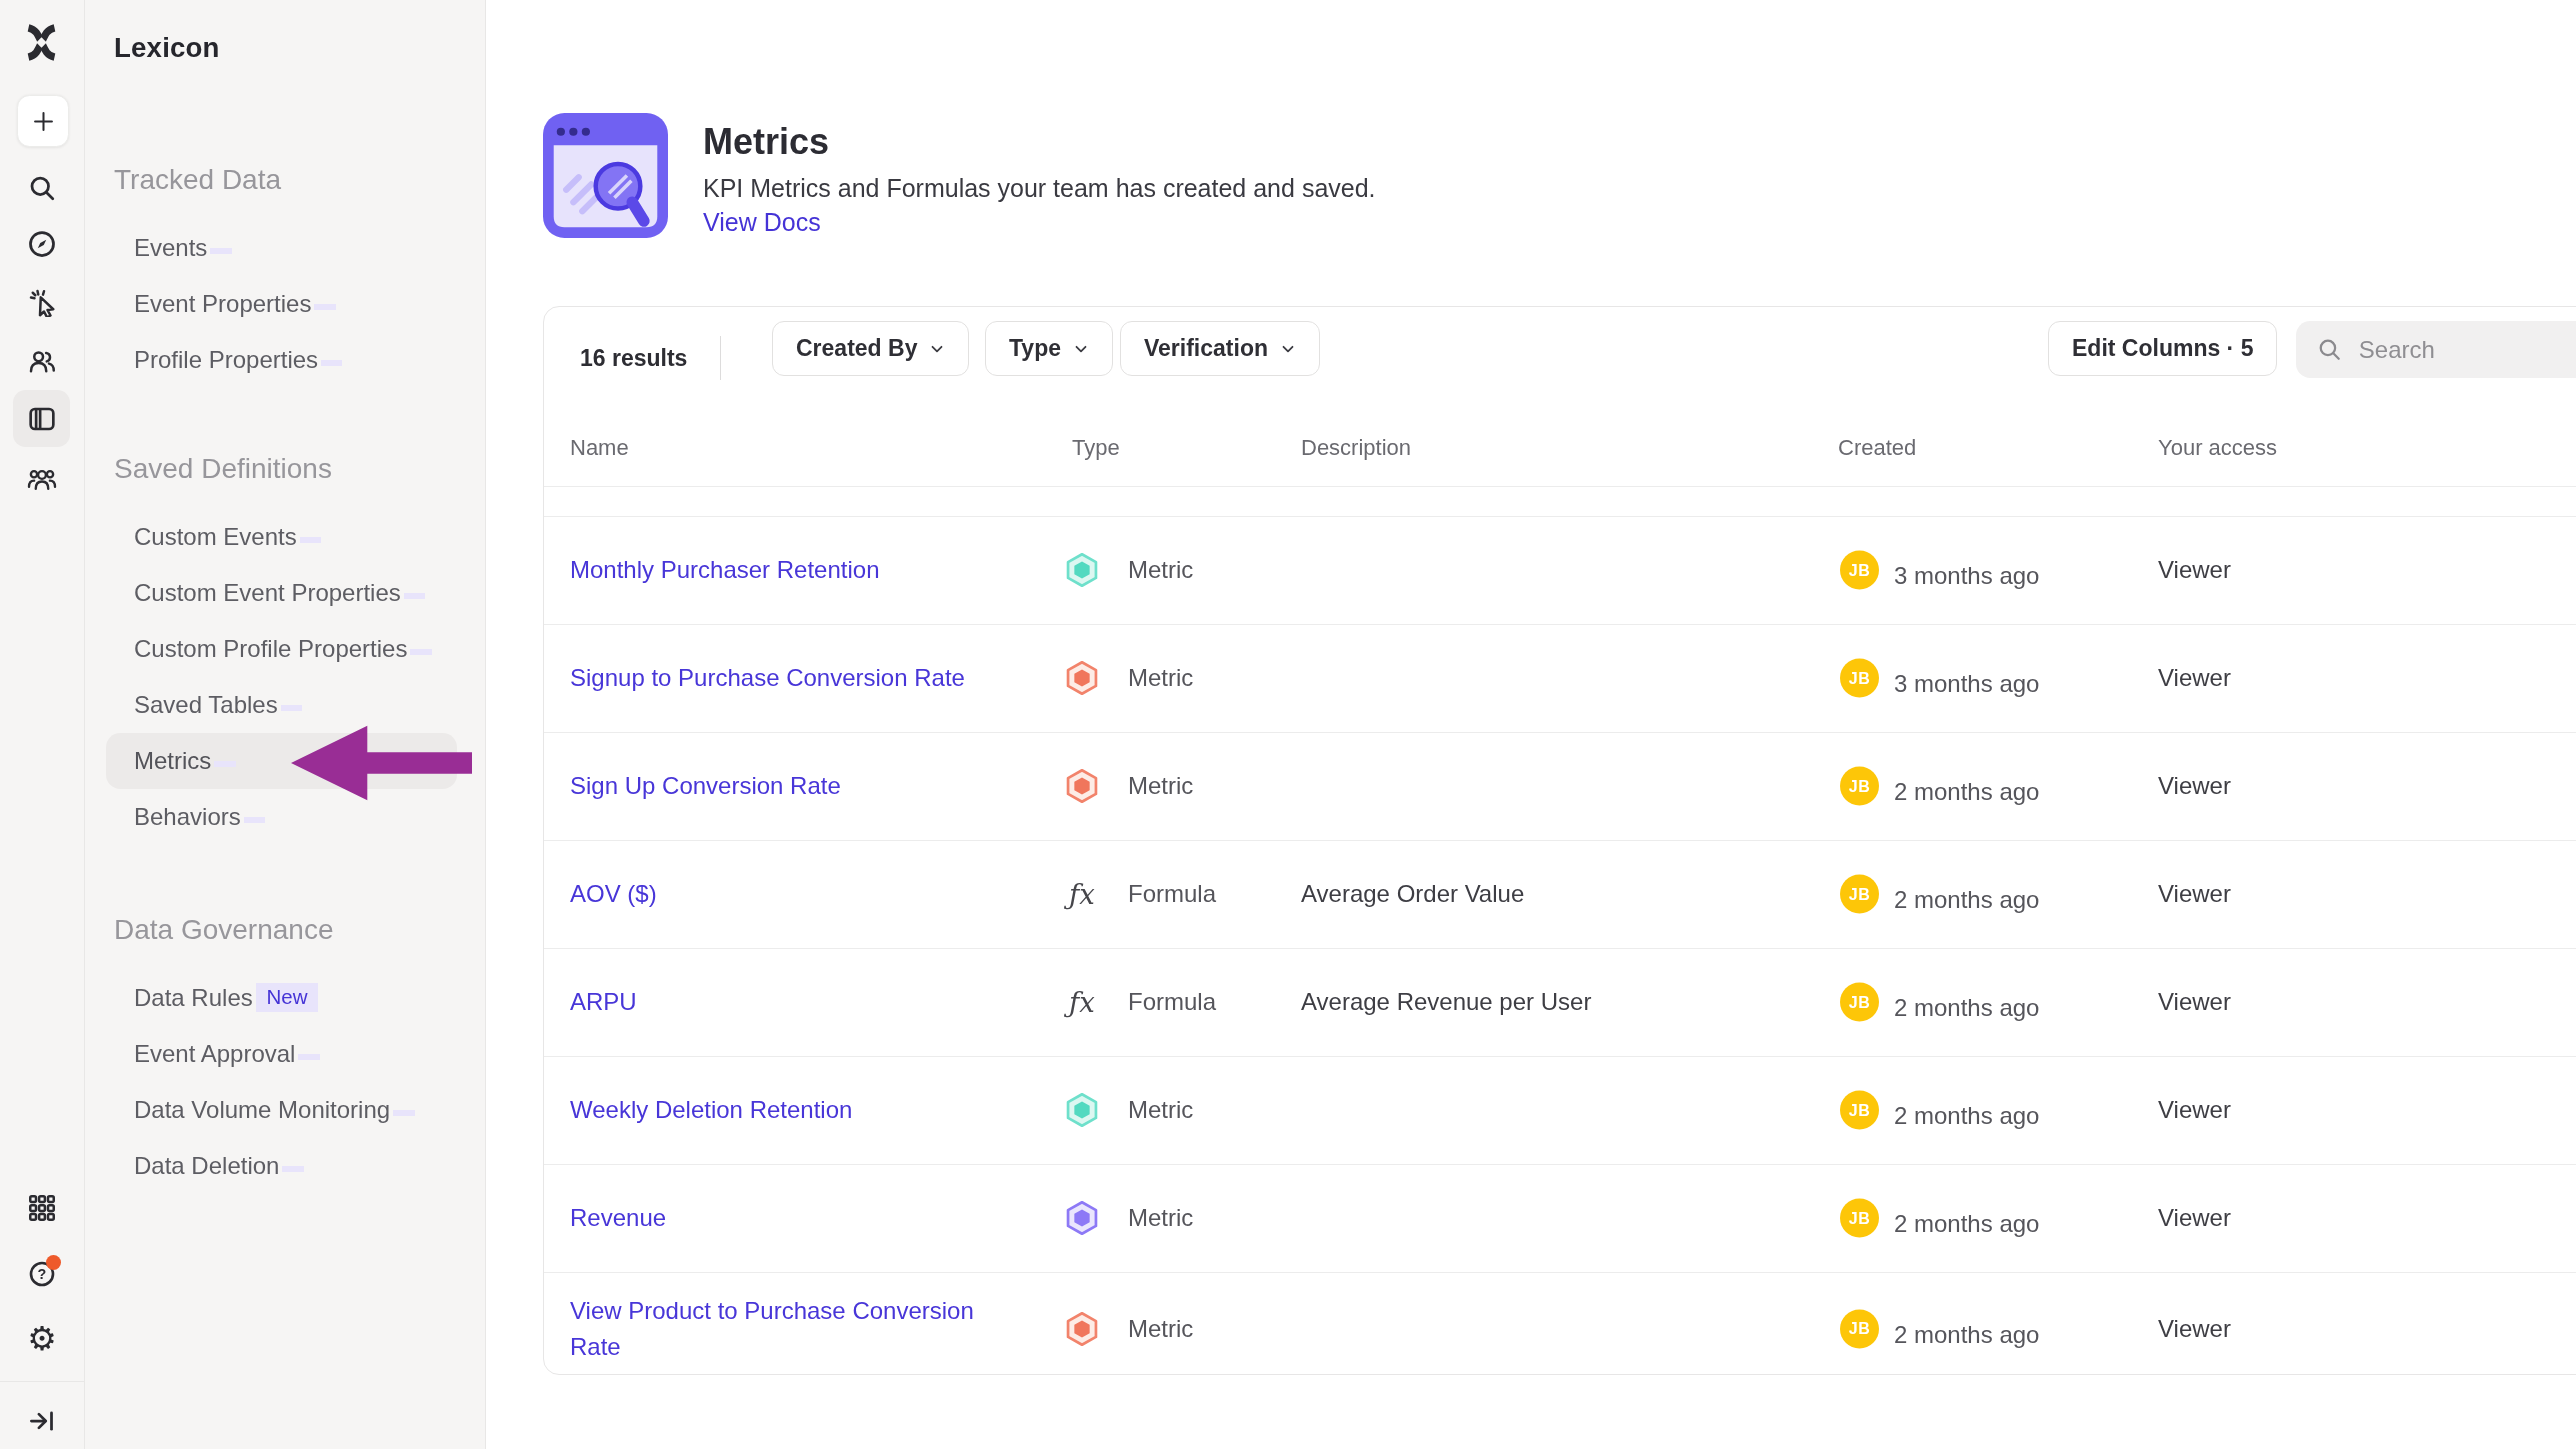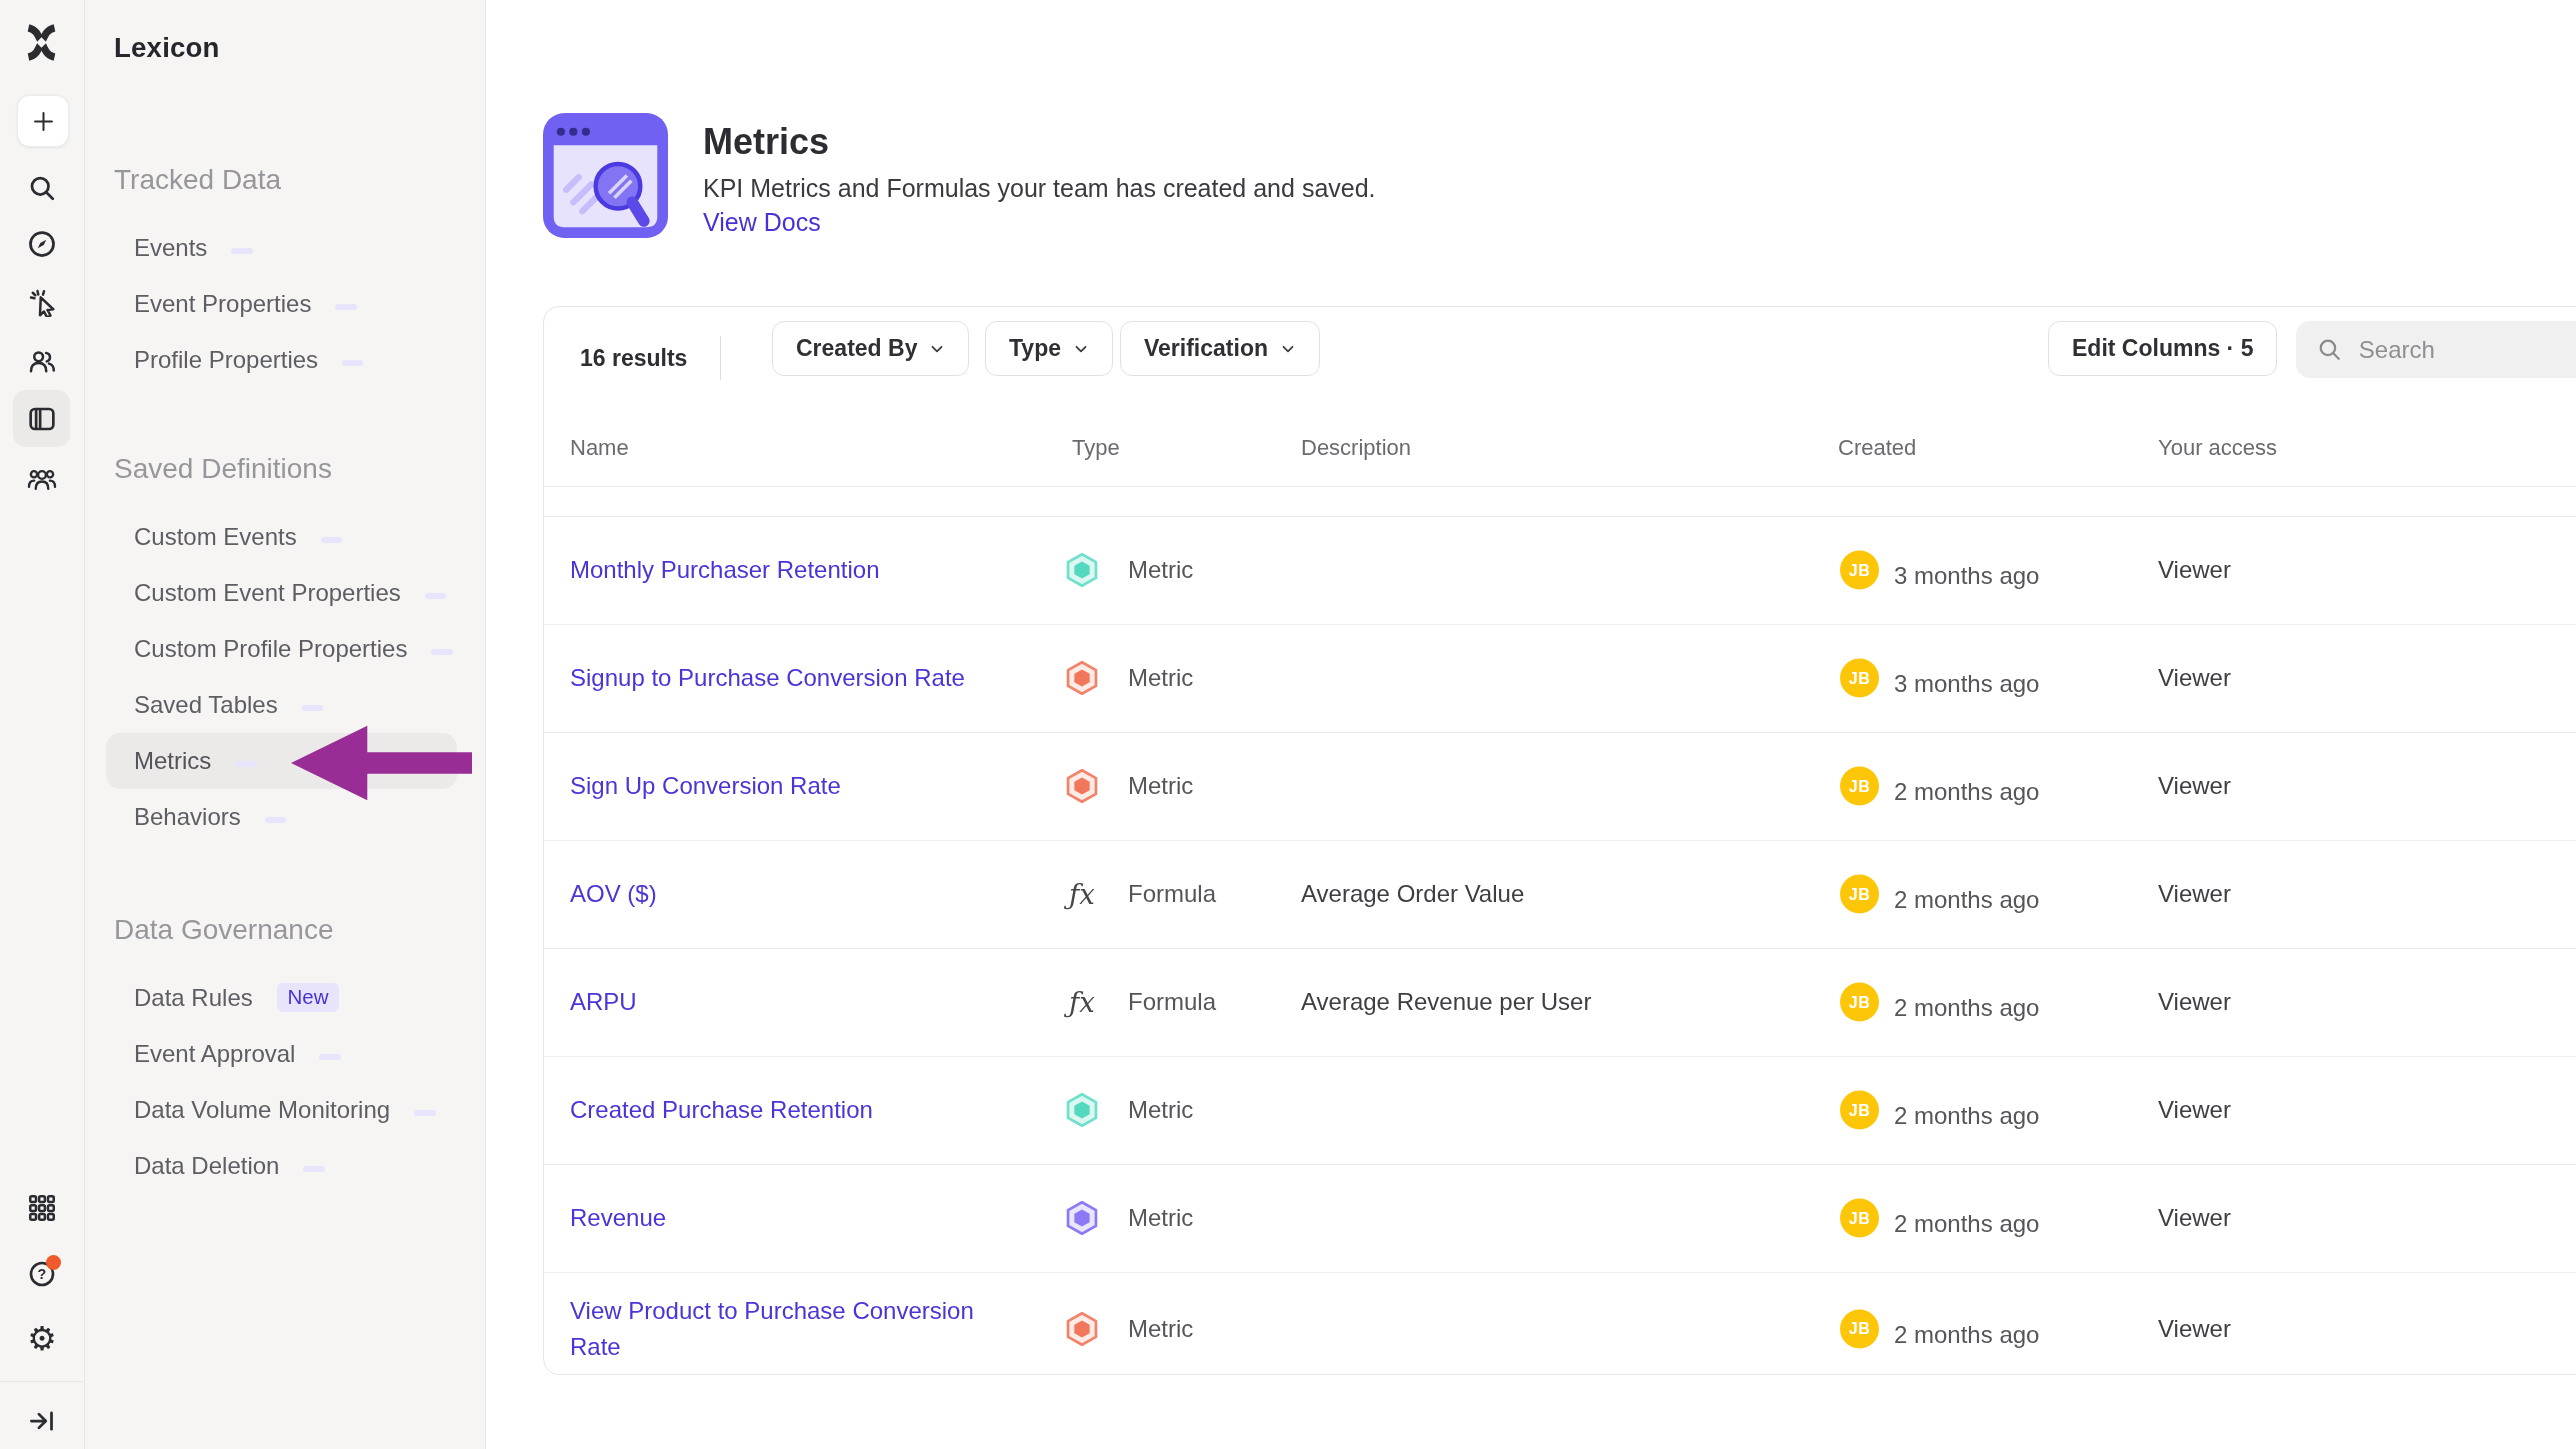--- a/index.html
+++ b/index.html
@@ -25,21 +25,21 @@
   .side-title{position:absolute;left:29px;top:32px;font-size:27.6px;font-weight:700;color:#26262c;letter-spacing:0.2px}
   .side-sections{position:absolute;left:0;top:0;width:100%;height:100%}
   .side-section{position:absolute;left:0;right:0}
   .side-section:nth-of-type(1){top:151px}
   .side-section:nth-of-type(2){top:440px}
   .side-section:nth-of-type(3){top:901px}
   .side-label{margin-left:29px;height:57px;line-height:57px;font-size:28px;font-weight:500;color:#97969b}
   .side-items{margin-top:11.6px}
   .side-item{height:56px;line-height:56px;font-size:24px;color:#5d5d63;padding-left:49px;cursor:pointer;white-space:nowrap}
   .side-item.selected{background:#eceae9;border-radius:14.2px;margin-left:20.5px;margin-right:28.5px;padding-left:28.5px;color:#535359}
-  .side-badge{display:inline-block;margin-left:24px;padding:1.8px 10.7px 3.6px;background:#e8e4fb;color:#4533d6;font-size:20.5px;border-radius:6px;line-height:normal;vertical-align:1.8px}
+  .side-badge{display:inline-block;margin-left:3px;padding:1.8px 10.7px 3.6px;background:#e8e4fb;color:#4533d6;font-size:20.5px;border-radius:0;line-height:normal;vertical-align:1.8px}
   .anno-arrow{position:absolute;left:206px;top:722px;width:181px;height:82px;z-index:5;pointer-events:none}
   
   .main{position:absolute;left:486px;top:0;right:0;height:100%;background:#fff}
   .app-icon{position:absolute;left:57px;top:113px;width:125px;height:125px}
   .page-title{position:absolute;left:217px;top:121px;font-size:36px;font-weight:700;color:#2c2c33}
   .page-sub{position:absolute;left:217px;top:174px;font-size:25px;color:#3a3a41}
   .docs-link{position:absolute;left:217px;top:208px;font-size:25px;font-weight:500;color:#4533d6;cursor:pointer;text-decoration:none}
   .card{position:absolute;left:57px;top:306px;width:2087px;height:1067px;border:0.9px solid #e7e6e6;border-radius:16px;overflow:hidden;background:#fff}
   .toolbar{position:relative;height:103px}
   .results{position:absolute;left:36px;top:23px;height:57px;line-height:57px;font-size:23px;font-weight:600;color:#2d2d33}
@@ -397,21 +397,21 @@
     </div>
     <div class="cell-desc">Average Revenue per User</div>
     <div class="cell-created">
       <span class="avatar">JB</span>
       <span class="created-text">2 months ago</span>
     </div>
     <div class="cell-access">Viewer</div>
   </div>
 
   <div class="trow">
-    <a class="cell-name">Created Purchase Retention</a>
+    <a class="cell-name">Weekly Deletion Retention</a>
     <div class="cell-type">
       <span class="type-icon">
   <svg viewBox="0 0 40 40" width="36" height="36">
     <polygon points="20,2.5 35.5,11.2 35.5,28.8 20,37.5 4.5,28.8 4.5,11.2" fill="#dcf7f1" stroke="#6ee0cb" stroke-width="3" stroke-linejoin="round"></polygon>
     <polygon points="20,10.5 28.5,15.2 28.5,24.8 20,29.5 11.5,24.8 11.5,15.2" fill="#52d9c0" stroke-linejoin="round"></polygon>
   </svg>
 </span>
       <span class="type-label">Metric</span>
     </div>
     <div class="cell-desc"></div>

